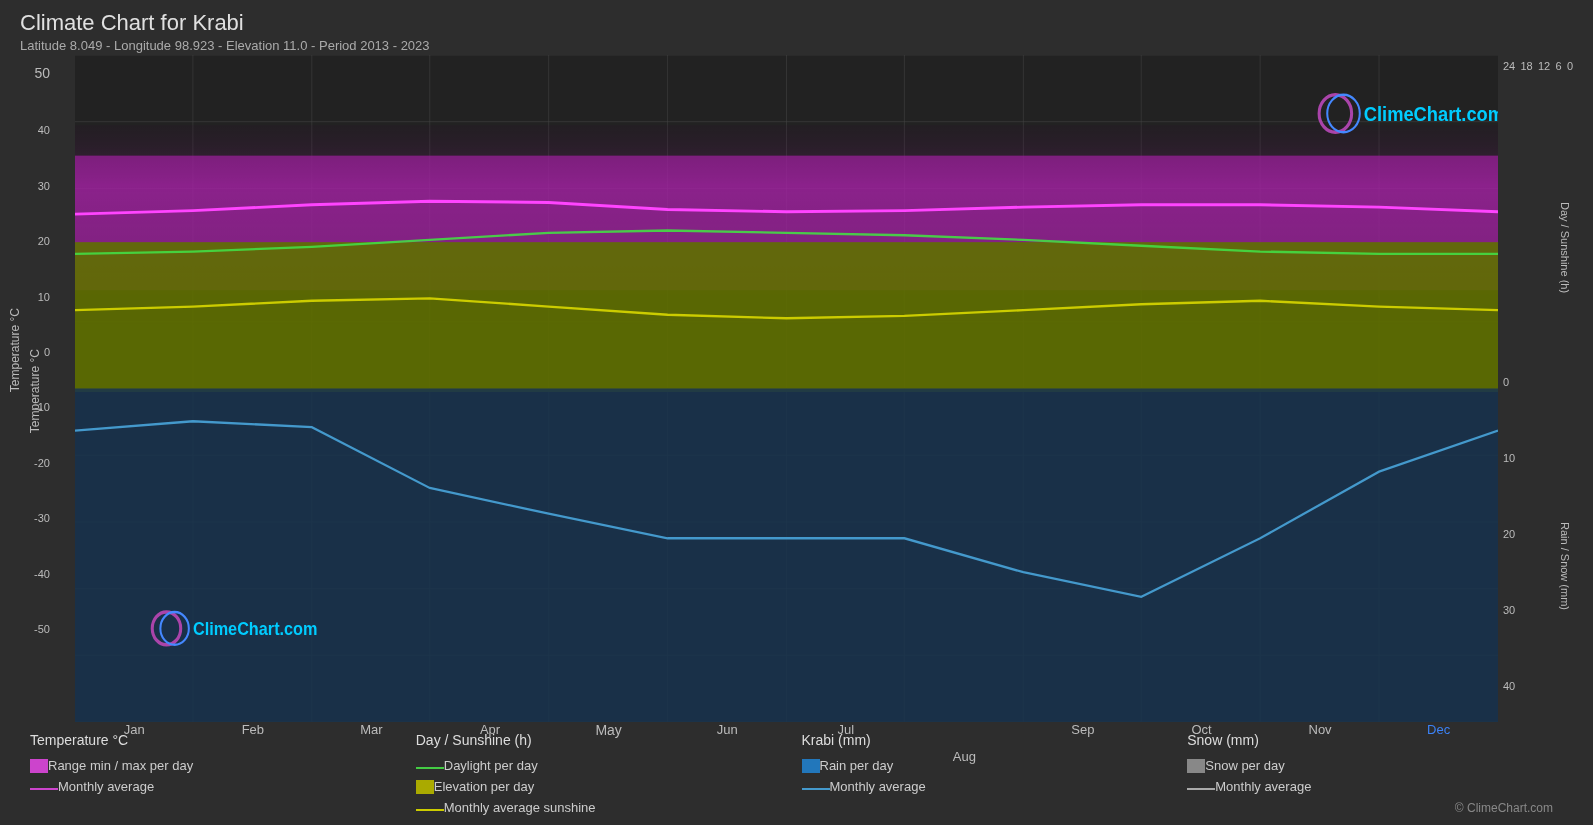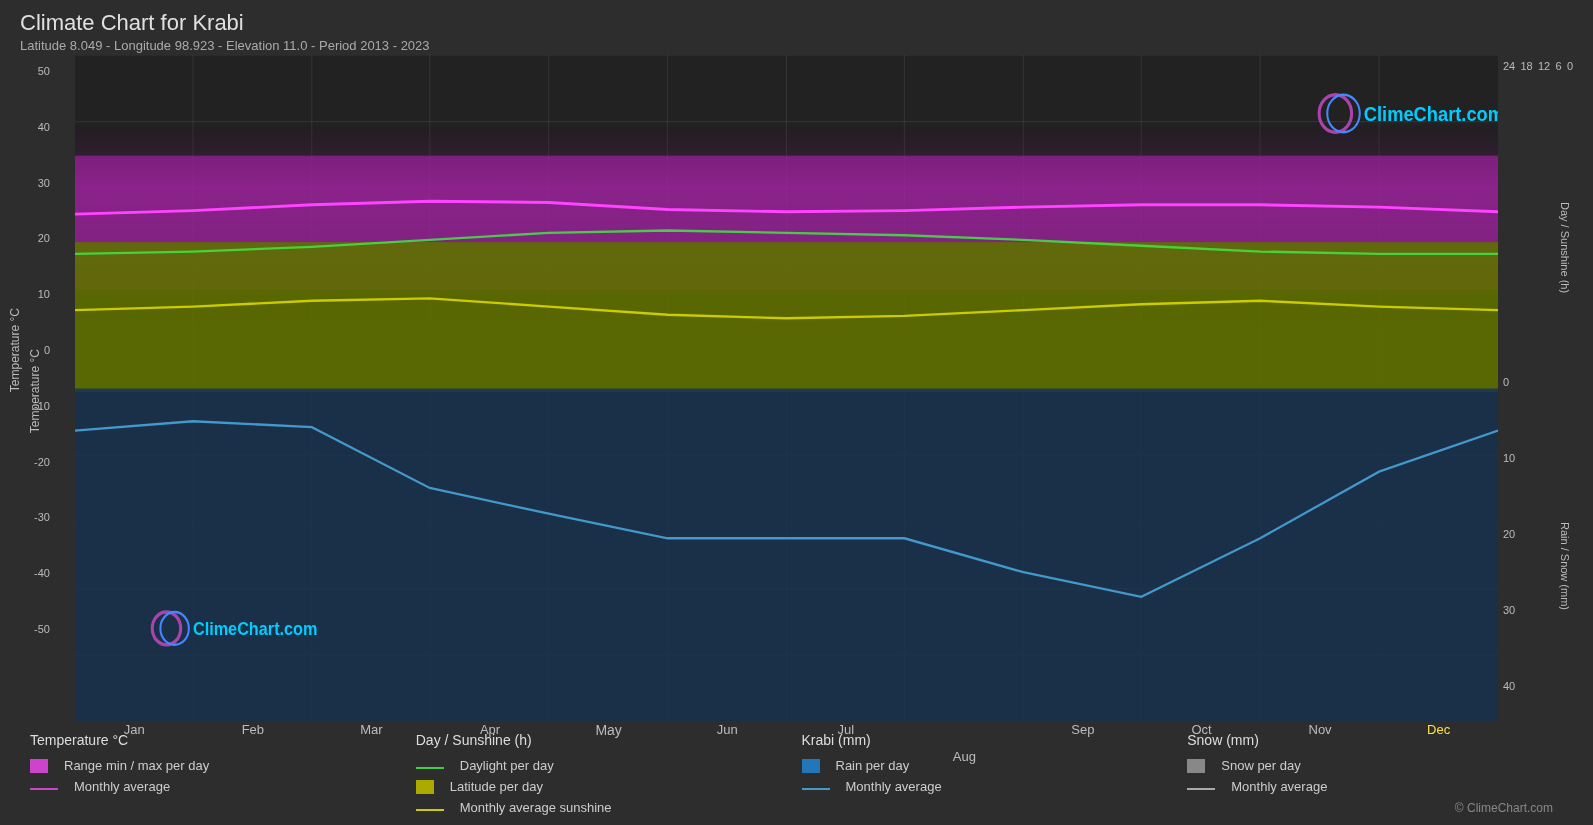--- a/index.html
+++ b/index.html
@@ -55,21 +55,21 @@
       gap: 6px;
     }
     .legend-title {
       font-size: 14px;
       color: #ddd;
       margin-bottom: 4px;
     }
     .legend-item {
       display: flex;
       align-items: center;
-      gap: 16px;
+      gap: 0;
       font-size: 13px;
       color: #ccc;
     }
     .legend-swatch {
       width: 18px;
       height: 14px;
       display: inline-block;
       flex-shrink: 0;
     }
     .legend-line {
@@ -224,21 +224,21 @@
           <span class="x-label" style="font-size:13px;color:#bbb;">Feb</span>
           <span class="x-label" style="font-size:13px;color:#bbb;">Mar</span>
           <span class="x-label" style="font-size:13px;color:#bbb;">Apr</span>
           <span class="x-label" style="font-size:14px;color:#bbb;">May</span>
           <span class="x-label" style="font-size:13px;color:#bbb;">Jun</span>
           <span class="x-label" style="font-size:13px;color:#bbb;">Jul</span>
           <span class="x-label" style="font-size:13px;color:#bbb;margin-top:27px;">Aug</span>
           <span class="x-label" style="font-size:13px;color:#bbb;">Sep</span>
           <span class="x-label" style="font-size:13px;color:#bbb;">Oct</span>
           <span class="x-label" style="font-size:13px;color:#bbb;">Nov</span>
-          <span class="x-label" style="font-size:13px;color:#fde047;">Dec</span>
+          <span class="x-label" style="font-size:13px;color:#3b82f6;">Dec</span>
         </div>
       </div>
 
       <div class="right-axis-container" style="width:75px;display:flex;flex-direction:column;position:relative;">
         <div style="flex:1;display:flex;flex-direction:row;justify-content:space-between;align-items:flex-start;padding-left:5px;padding-top:5px;">
           <span class="y-right-tick" style="font-size:11px;color:#bbb;">24</span>
           <span class="y-right-tick" style="font-size:11px;color:#bbb;">18</span>
           <span class="y-right-tick" style="font-size:11px;color:#bbb;">12</span>
           <span class="y-right-tick" style="font-size:11px;color:#bbb;">6</span>
           <span class="y-right-tick" style="font-size:11px;color:#bbb;">0</span>
@@ -250,21 +250,21 @@
           <span class="y-right-tick" style="font-size:11px;color:#bbb;">20</span>
           <span class="y-right-tick" style="font-size:11px;color:#bbb;">30</span>
           <span class="y-right-tick" style="font-size:11px;color:#bbb;">40</span>
         </div>
         <div style="position:absolute;right:2px;top:70%;writing-mode:vertical-rl;font-size:11px;color:#bbb;white-space:nowrap;">Rain / Snow (mm)</div>
       </div>
     </div>
   </div>
 
   <div style="position:absolute;left:0;top:65px;width:55px;height:570px;display:flex;flex-direction:column;justify-content:space-between;align-items:flex-end;padding-right:5px;">
-    <span style="font-size:11px;color:#bbb;">50</span>
+    <span style="font-size:14px;color:#bbb;">50</span>
     <span style="font-size:11px;color:#bbb;">40</span>
     <span style="font-size:11px;color:#bbb;">30</span>
     <span style="font-size:11px;color:#bbb;">20</span>
     <span style="font-size:11px;color:#bbb;">10</span>
     <span style="font-size:11px;color:#bbb;">0</span>
     <span style="font-size:11px;color:#bbb;">-10</span>
     <span style="font-size:11px;color:#bbb;">-20</span>
     <span style="font-size:11px;color:#bbb;">-30</span>
     <span style="font-size:11px;color:#bbb;">-40</span>
     <span style="font-size:11px;color:#bbb;">-50</span>
@@ -289,21 +289,21 @@
     </div>
 
     <div class="legend-col">
       <div class="legend-title">Day / Sunshine (h)</div>
       <div class="legend-item">
         <span class="legend-line" style="background:#44cc44;height:2px;margin-top:4px;"></span>
         <span>Daylight per day</span>
       </div>
       <div class="legend-item">
         <span class="legend-swatch" style="background:#aaaa00;"></span>
-        <span>Latitude per day</span>
+        <span>Elevation per day</span>
       </div>
       <div class="legend-item">
         <span class="legend-line" style="background:#cccc00;height:2px;margin-top:4px;"></span>
         <span>Monthly average sunshine</span>
       </div>
     </div>
 
     <div class="legend-col">
       <div class="legend-title">Krabi (mm)</div>
       <div class="legend-item">

